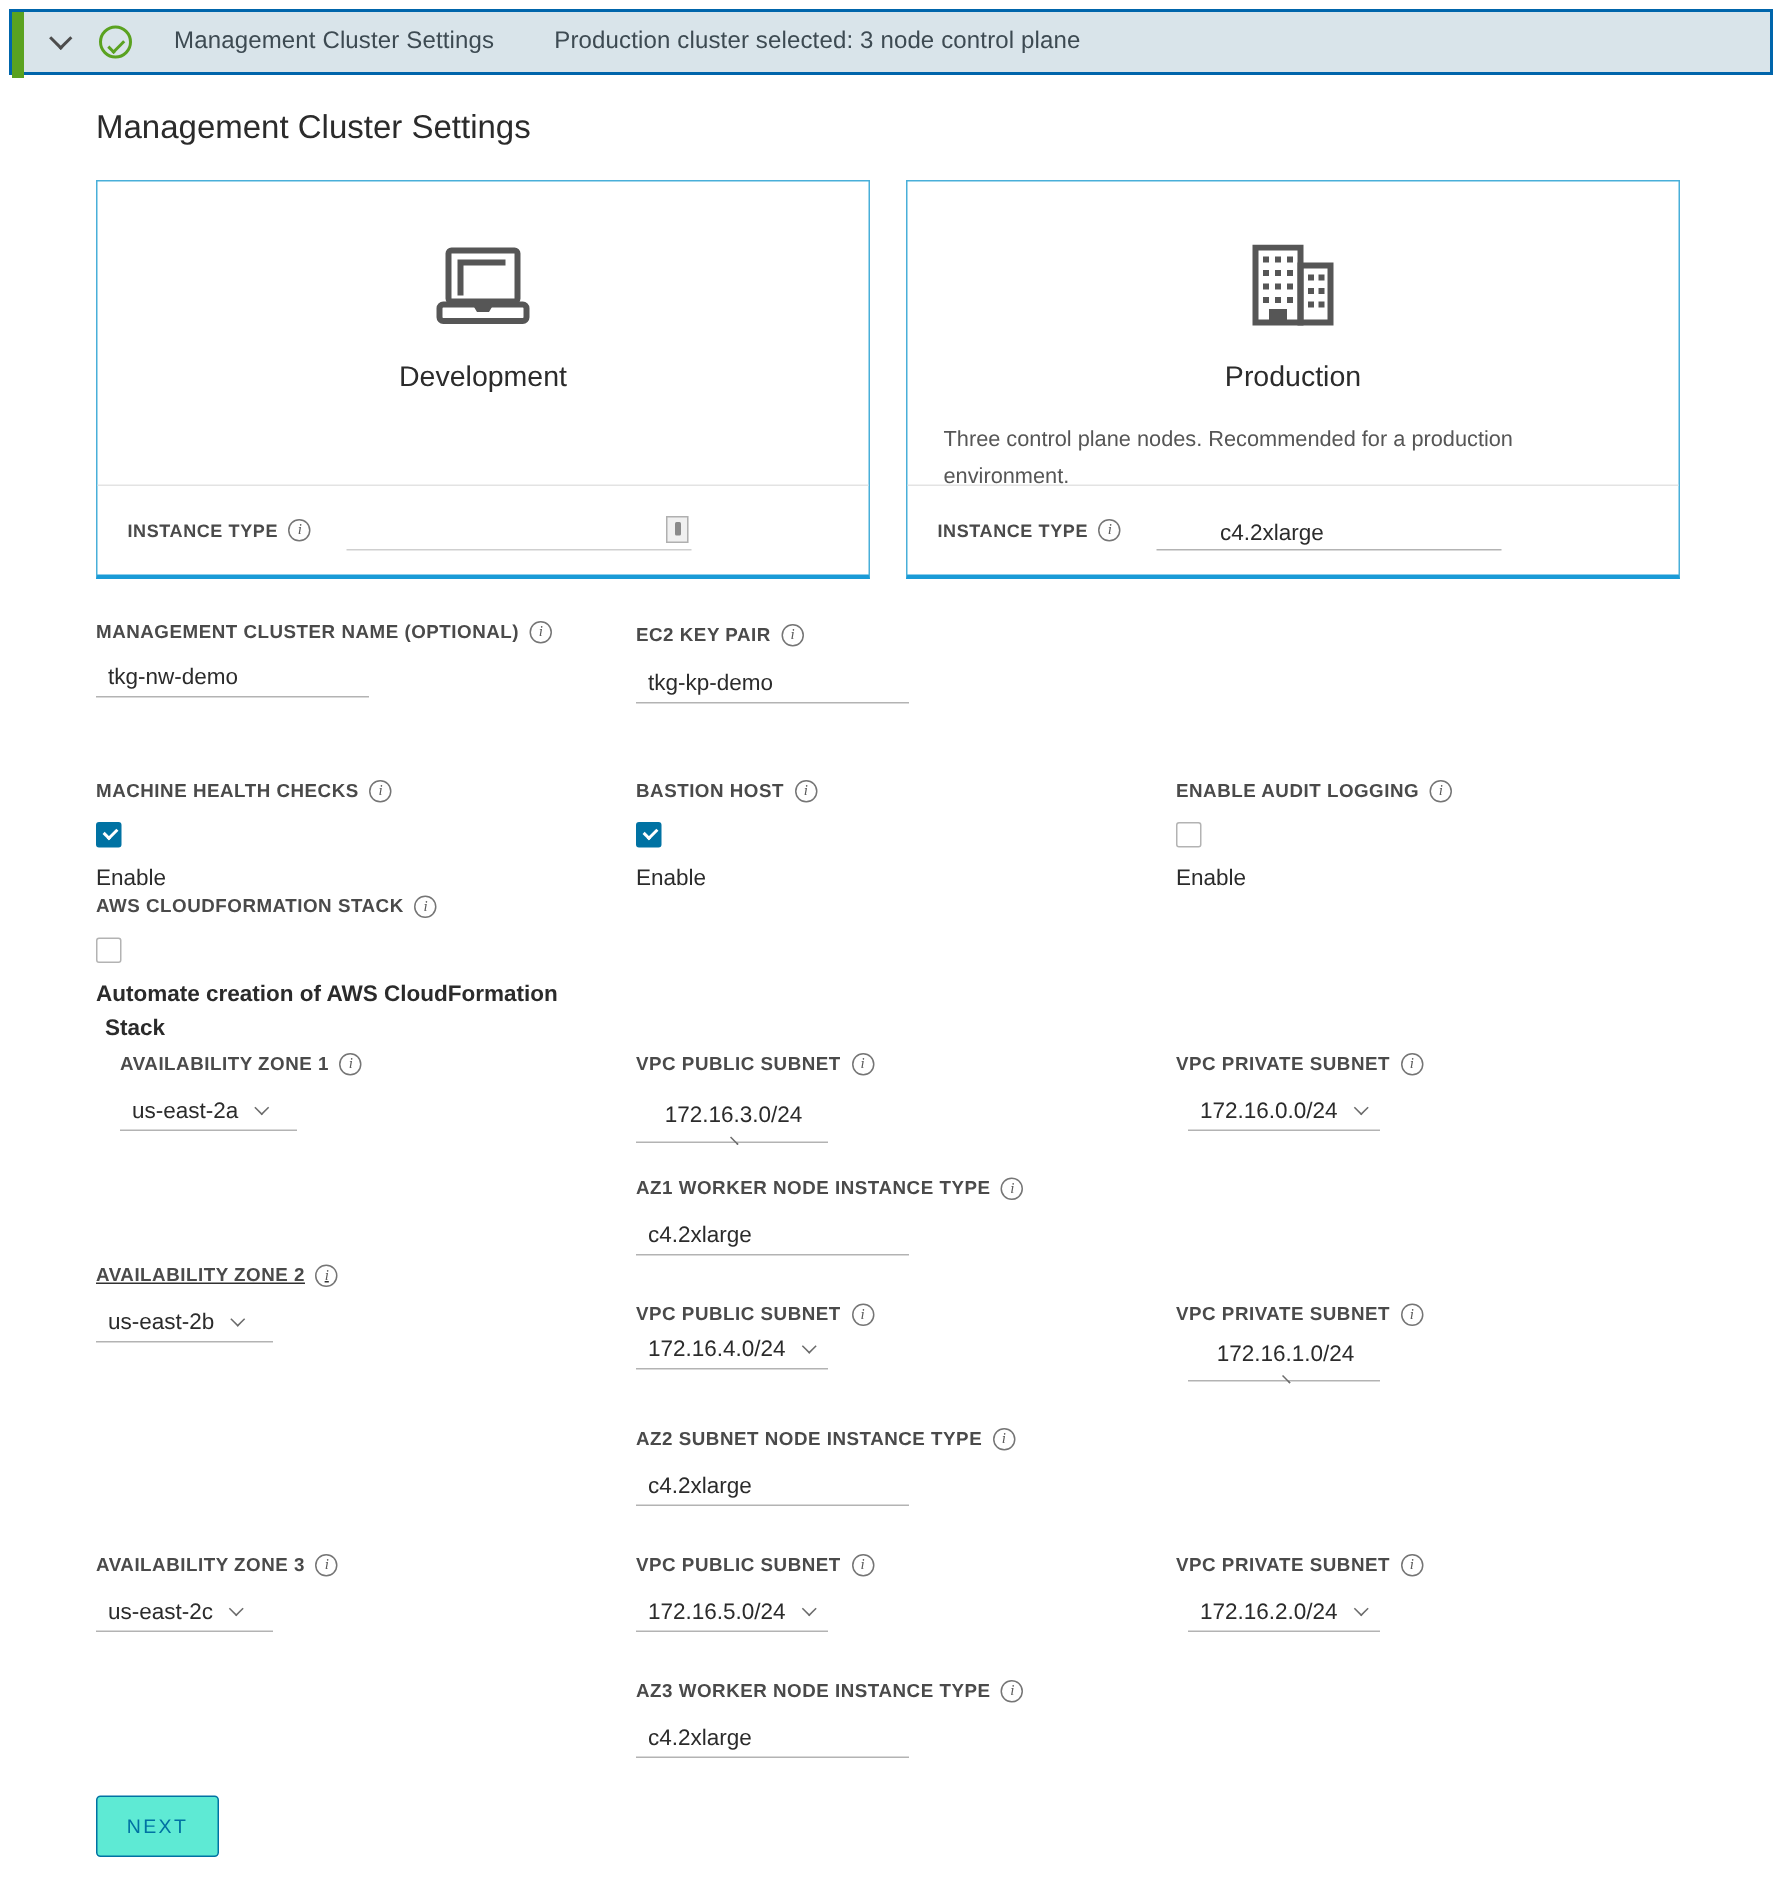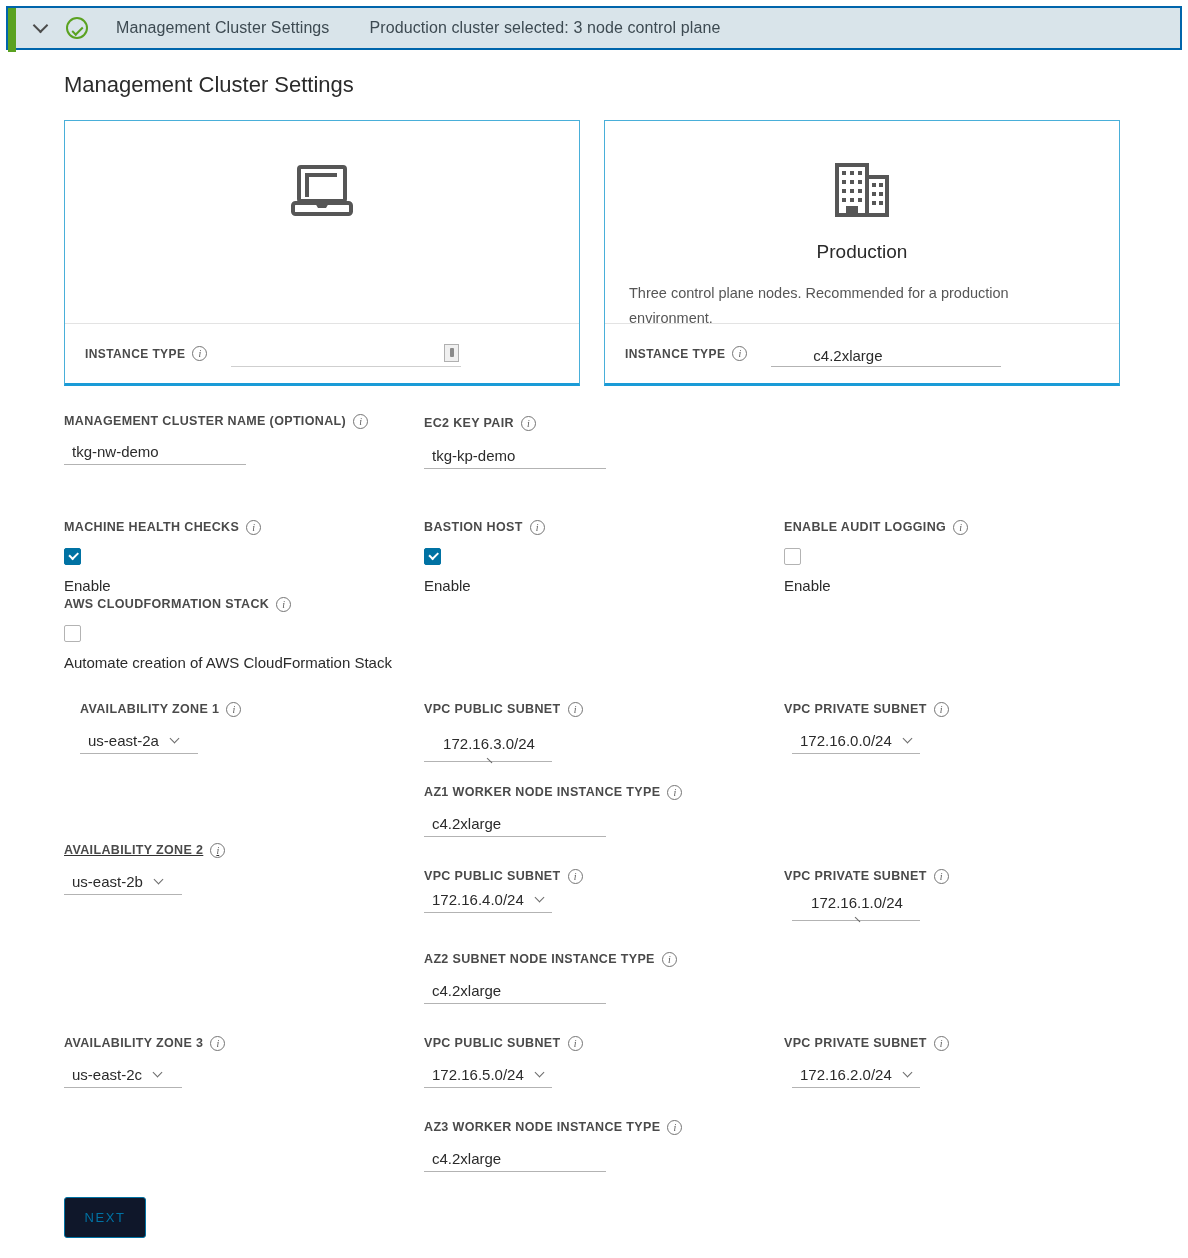--- a/index.html
+++ b/index.html
@@ -154,21 +154,21 @@
   }
   .cb-label { font-size: 15px; color: #2b2b2b; line-height: 1.5; }
 
   
   .g { position: absolute; }
 
   
   .next-btn {
     position: absolute; left: 64px; top: 1197px;
     width: 82px; height: 41px;
-    border: 1px solid #0072a3; border-radius: 3px; background: #0f172a;
+    border: 1px solid #0072a3; border-radius: 3px; background: #5eead4;
     color: #0072a3; font-size: 13px; font-weight: 500; letter-spacing: 1.6px;
     display: flex; align-items: center; justify-content: center; cursor: pointer;
   }
 </style>
 </head>
 <body>
 
 <div class="page">
 
   <div class="stepbar">
@@ -187,20 +187,21 @@
 
     <div class="card dev">
       <div class="card-icon">
         <svg width="66" height="56" viewBox="0 0 66 56" aria-hidden="true">
           <rect x="10" y="4" width="46" height="34" rx="2" fill="none" stroke="#565656" stroke-width="4"></rect>
           <polyline points="18,34 18,12 48,12" fill="none" stroke="#565656" stroke-width="4"></polyline>
           <rect x="4" y="40" width="58" height="11" rx="2.5" fill="none" stroke="#565656" stroke-width="4"></rect>
           <path d="M26 40 h14 l-3 5 h-8 z" fill="#565656"></path>
         </svg>
       </div>
+      <div class="card-name">Development</div>
       <div class="card-footer">
         <span class="footer-label">
           <span>INSTANCE TYPE</span>
           <span class="info">i</span>
         </span>
         <span class="footer-field disabled">
           <span class="val"></span>
           <span class="blocked-icon">
               <i></i>
             </span>
@@ -303,21 +304,21 @@
         <span class="cbx"></span>
         <span class="cb-label">Enable</span>
       </div>
     </div>
 
     <div class="g" style="left:0px; top:187px; width:350px;">
       <div class="fld-label">
         <span>AWS CLOUDFORMATION STACK</span>
         <span class="info">i</span>
       </div>
-      <div class="cb-row" style="width:340px;">
+      <div class="cb-row" style="width:340px;font-weight:bold;">
         <span class="cbx"></span>
         <span class="cb-label" style="padding-left:6px; text-indent:-6px;">Automate creation of AWS CloudFormation Stack</span>
       </div>
     </div>
 
     <div class="g" style="left:16px; top:292px;">
       <div class="fld-label">
         <span>AVAILABILITY ZONE 1</span>
         <span class="info">i</span>
       </div>

